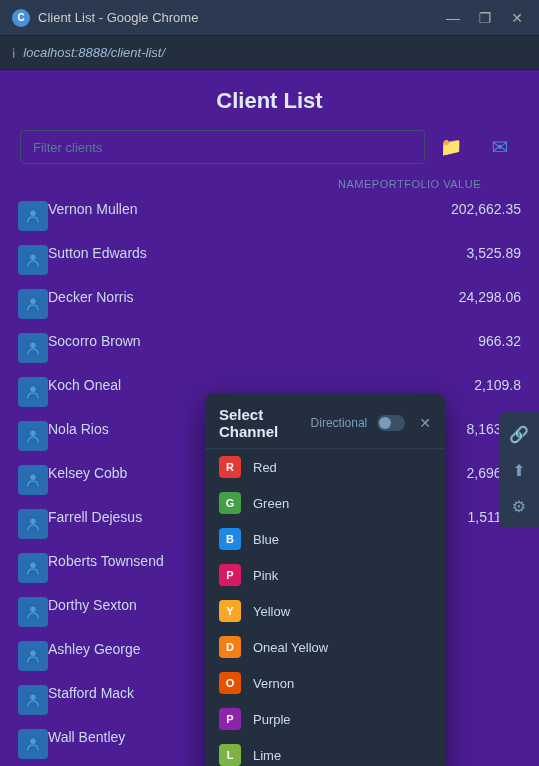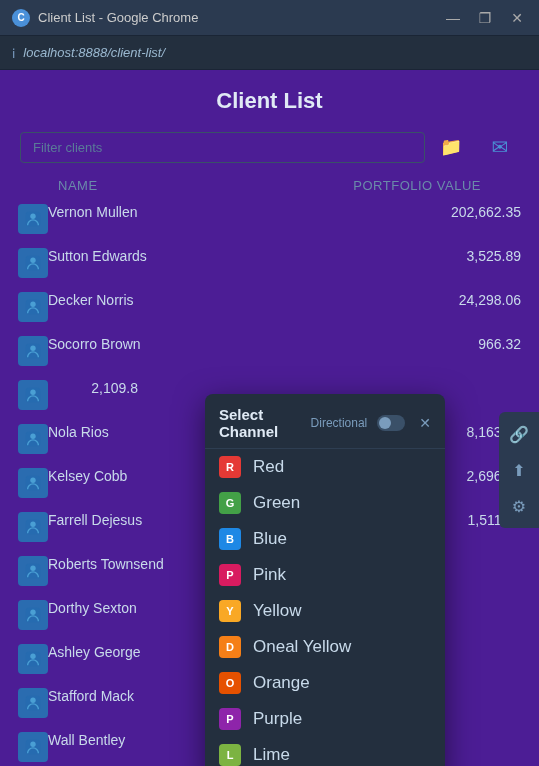--- a/index.html
+++ b/index.html
@@ -81,21 +81,20 @@
     }
     .app-title {
       font-size: 22px;
       font-weight: 600;
       color: #e0eaf5;
     }
 
     
     .toolbar {
       display: flex;
-      align-items: center;
       padding: 6px 20px 10px;
       gap: 8px;
     }
     .filter-input {
       flex: 1;
       background: transparent;
       border: 1px solid #3a5068;
       border-radius: 4px;
       padding: 7px 12px;
       color: #9ab8d0;
@@ -118,24 +117,24 @@
 
     
     .table-container {
       flex: 1;
       overflow-y: auto;
       padding: 0 10px;
       position: relative;
     }
     .table-header {
       display: flex;
-      justify-content: space-between;
+      justify-content: flex-end;
       padding: 4px 48px 4px 48px;
       color: #6a8aaa;
-      font-size: 13px;
+      font-size: 11px;
       letter-spacing: 0.5px;
       text-transform: uppercase;
     }
     .client-row {
       display: flex;
       padding: 7px 8px;
       border-radius: 4px;
       cursor: pointer;
     }
     .client-avatar {
@@ -244,21 +243,21 @@
     .channel-dot {
       width: 22px; height: 22px;
       border-radius: 4px;
       display: flex; align-items: center; justify-content: center;
       font-size: 11px;
       font-weight: bold;
       color: #fff;
       flex-shrink: 0;
     }
     .channel-name {
-      font-size: 17px;
+      font-size: 13px;
       color: #c8daea;
     }
 
     .dot-red { background: #e53935; }
     .dot-green { background: #43a047; }
     .dot-blue { background: #1e88e5; }
     .dot-pink { background: #d81b60; }
     .dot-yellow { background: #f9a825; }
     .dot-darkyellow { background: #f57f17; }
     .dot-orange { background: #e65100; }
@@ -353,20 +352,21 @@
     <span class="client-value">966.32</span>
   </div>
           <div class="client-row">
     <div class="client-avatar">
       <svg viewBox="0 0 20 20" fill="none" xmlns="http://www.w3.org/2000/svg">
         <rect x="2" y="2" width="16" height="16" rx="3" fill="#1e6ab0" opacity="0.3"></rect>
         <circle cx="10" cy="7" r="3" fill="#4a9fd4"></circle>
         <path d="M4 17c0-3.3 2.7-6 6-6s6 2.7 6 6" stroke="#4a9fd4" stroke-width="1.5" fill="none"></path>
       </svg>
     </div>
+    <span class="client-name">Koch Oneal</span>
     <span class="client-value">2,109.8</span>
   </div>
           <div class="client-row">
     <div class="client-avatar">
       <svg viewBox="0 0 20 20" fill="none" xmlns="http://www.w3.org/2000/svg">
         <rect x="2" y="2" width="16" height="16" rx="3" fill="#1e6ab0" opacity="0.3"></rect>
         <circle cx="10" cy="7" r="3" fill="#4a9fd4"></circle>
         <path d="M4 17c0-3.3 2.7-6 6-6s6 2.7 6 6" stroke="#4a9fd4" stroke-width="1.5" fill="none"></path>
       </svg>
     </div>
@@ -494,21 +494,21 @@
           <div class="channel-item">
     <div class="channel-dot dot-yellow">Y</div>
     <span class="channel-name">Yellow</span>
   </div>
           <div class="channel-item">
     <div class="channel-dot dot-darkyellow">D</div>
     <span class="channel-name">Oneal Yellow</span>
   </div>
           <div class="channel-item">
     <div class="channel-dot dot-orange">O</div>
-    <span class="channel-name">Orange</span>
+    <span class="channel-name">Vernon</span>
   </div>
           <div class="channel-item">
     <div class="channel-dot dot-purple">P</div>
     <span class="channel-name">Purple</span>
   </div>
           <div class="channel-item">
     <div class="channel-dot dot-lime">L</div>
     <span class="channel-name">Lime</span>
   </div>
         </div>

